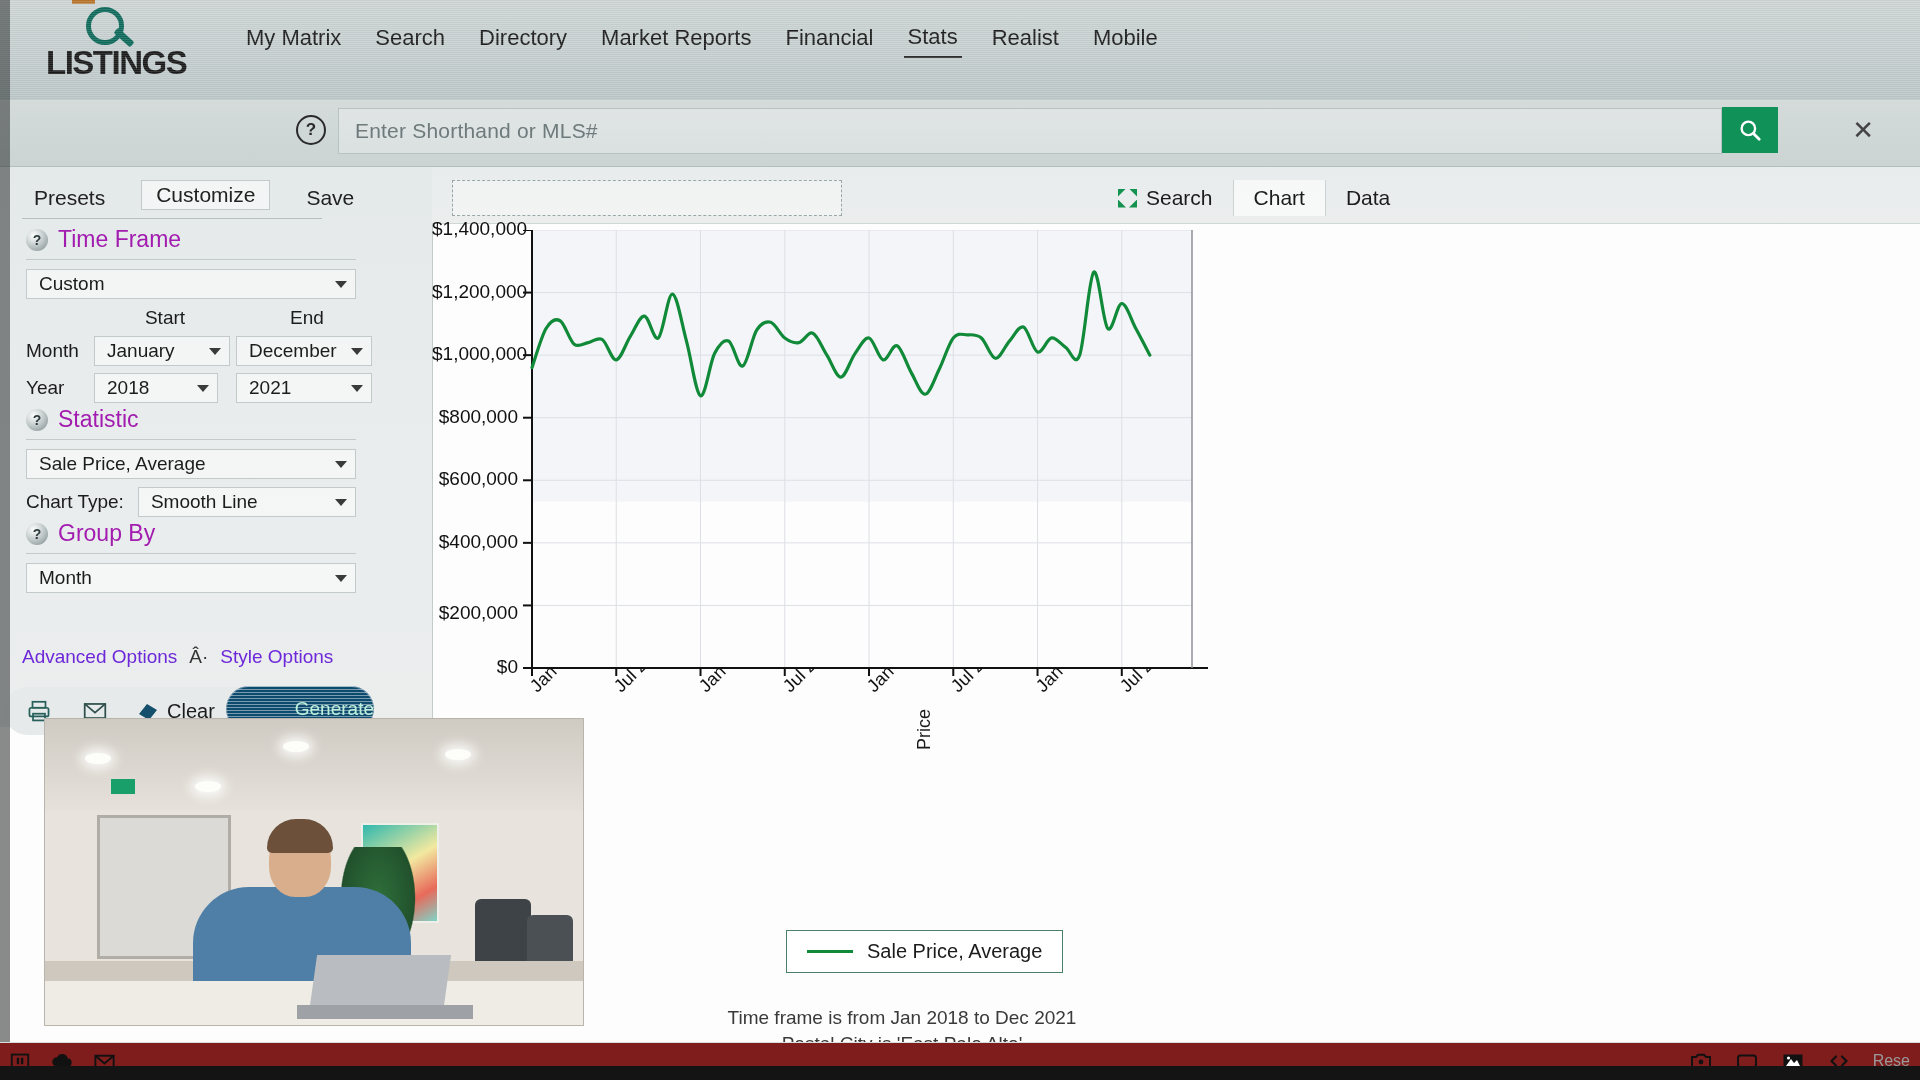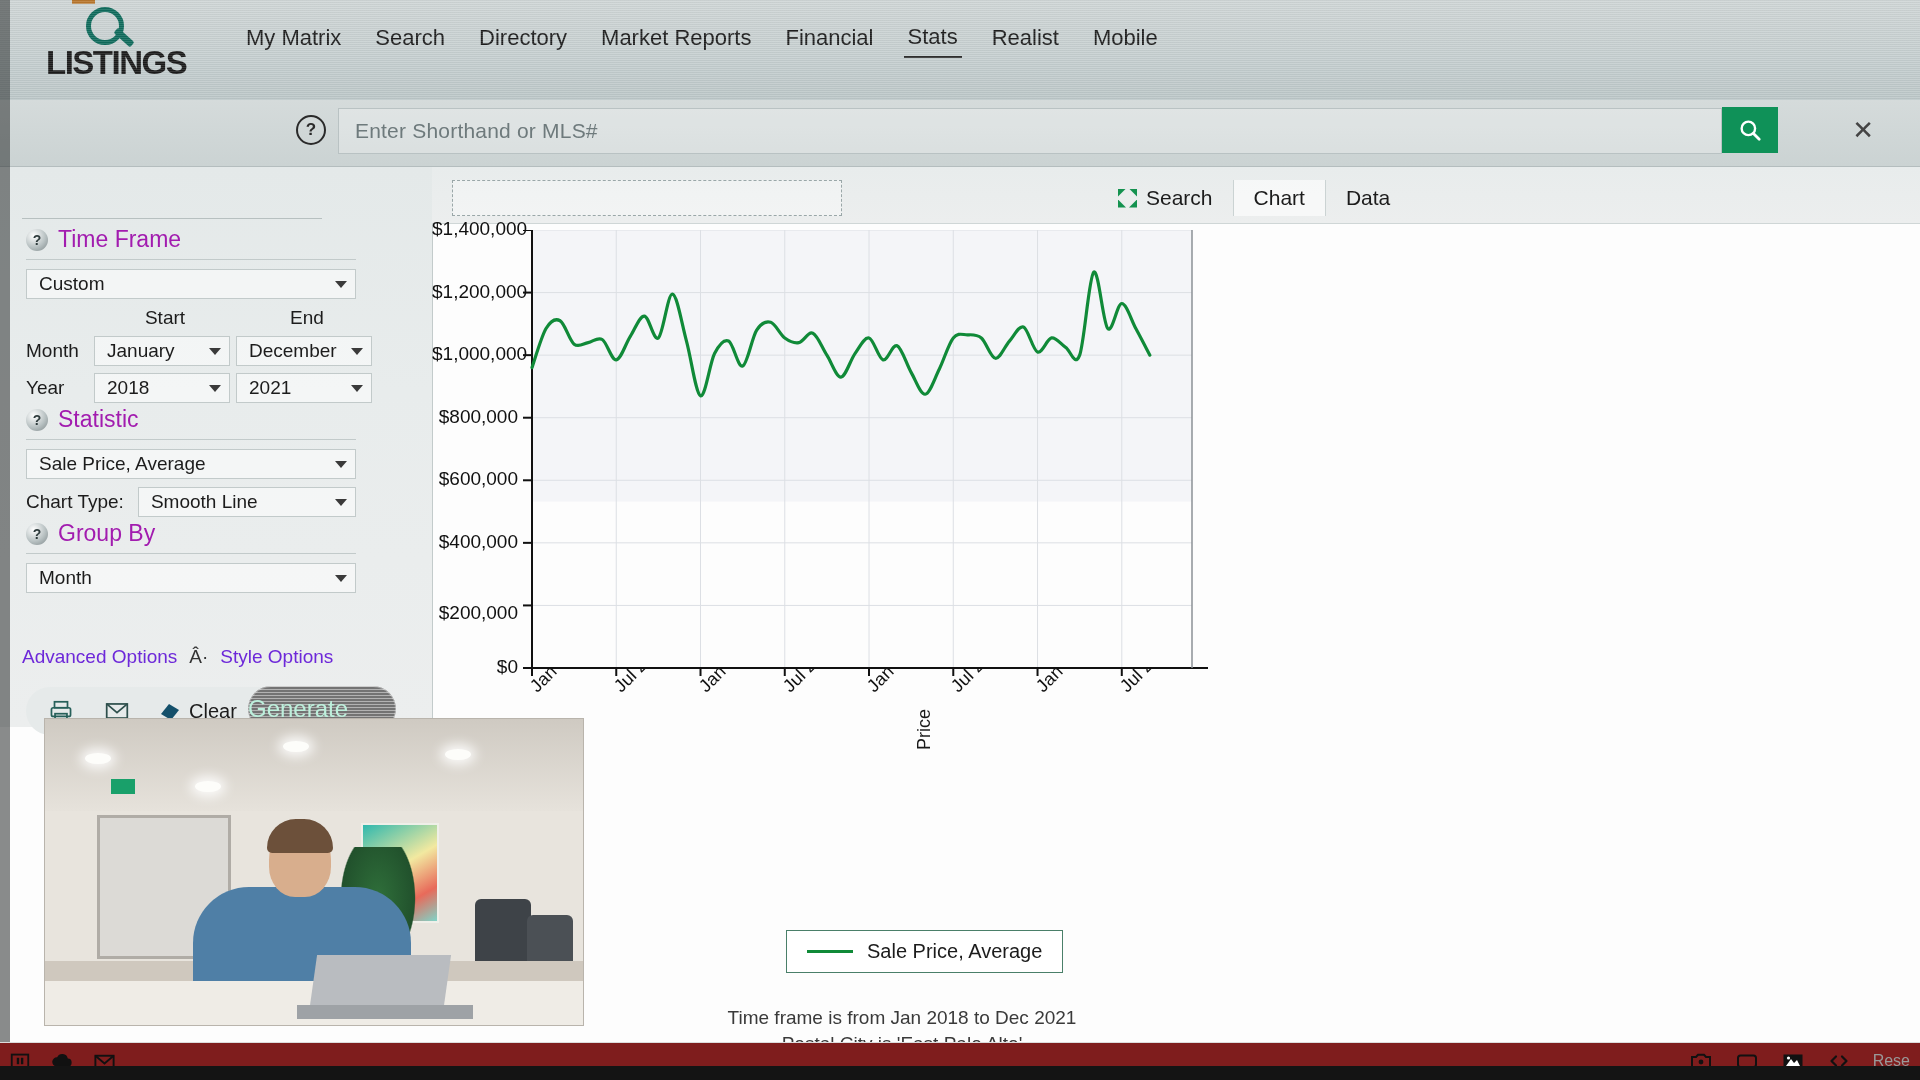--- a/index.html
+++ b/index.html
@@ -113,31 +113,31 @@
   }
   .caret{width:0;height:0;border-left:6px solid transparent;border-right:6px solid transparent;border-top:7px solid #3a3a3a;}
 
   .grid-lbl{font-size:19px;color:#1c1c1c;}
 
   .links{position:absolute;left:22px;top:646px;display:flex;align-items:center;gap:12px;font-size:19px;}
   .links a{color:#6d28d9;text-decoration:none;cursor:pointer;}
   .links .dotsep{color:#333;}
 
   .actionbar{
-    position:absolute;left:26px;top:687px;width:360px;height:48px;
+    position:absolute;left:4px;top:687px;width:360px;height:48px;
     background:#e6eaea;border-radius:24px;display:flex;align-items:center;gap:26px;padding-left:20px;
     box-sizing:border-box;
   }
   .iconbtn{width:30px;height:28px;display:flex;align-items:center;justify-content:center;cursor:pointer;}
   .clearbtn{display:flex;align-items:center;gap:7px;font-size:20px;color:#1c1c1c;cursor:pointer;}
   .genbtn{
     position:absolute;left:222px;top:-1px;width:148px;height:46px;border-radius:23px;
-    background:#737373;
-    display:flex;align-items:center;justify-content:flex-start;gap:7px;
-    color:#bdf0dc;font-size:24px;cursor:pointer;
+    background:#0c4a6e;
+    display:flex;align-items:center;justify-content:flex-end;gap:7px;
+    color:#bdf0dc;font-size:19px;cursor:pointer;
     box-shadow:inset 0 0 0 1px rgba(255,255,255,.35);
   }
   .genbtn:after{
     content:"";position:absolute;inset:0;border-radius:23px;
     background:repeating-linear-gradient(0deg,rgba(255,255,255,.45) 0 1px,transparent 1px 3px);
   }
   .topstrip{
     position:absolute;left:432px;top:167px;width:1488px;height:56px;
     background:linear-gradient(180deg,#e8ecec 0%,#eceeee 100%);
     border-bottom:1px solid #cfd6d6;
@@ -248,20 +248,25 @@
   </div>
   <div class="clear-x">✕</div>
   <div class="searchbtn">
     <svg viewBox="0 0 24 24">
       <circle cx="10.5" cy="10.5" r="6.2" fill="none" stroke="#ffffff" stroke-width="2.2"></circle>
       <line x1="15.2" y1="15.2" x2="20.5" y2="20.5" stroke="#ffffff" stroke-width="2.6" stroke-linecap="round"></line>
     </svg>
   </div>
 
   <div class="panel"></div>
+  <div class="panel-tabs" id="panelTabs">
+      <div class="tab">Presets</div>
+      <div class="tab sel">Customize</div>
+      <div class="tab">Save</div>
+    </div>
   <div class="tabs-underline"></div>
 
   <div class="sect" style="top:226px;width:360px;">
     <div class="sect-h">
       <span class="helpdot">?</span>
       <span class="sect-title">Time Frame</span>
     </div>
     <div class="sect-rule"></div>
     <div class="sel" style="margin-top:9px;width:330px;">
       <span>Custom</span>
@@ -276,21 +281,21 @@
       <div class="sel" style="width:136px;">
         <span>January</span>
         <span class="caret"></span>
       </div>
       <div class="sel" style="width:136px;">
         <span>December</span>
         <span class="caret"></span>
       </div>
 
       <span class="grid-lbl">Year</span>
-      <div class="sel" style="width:136px;">
+      <div class="sel" style="width:124px;">
         <span>2018</span>
         <span class="caret"></span>
       </div>
       <div class="sel" style="width:136px;">
         <span>2021</span>
         <span class="caret"></span>
       </div>
     </div>
   </div>
 

